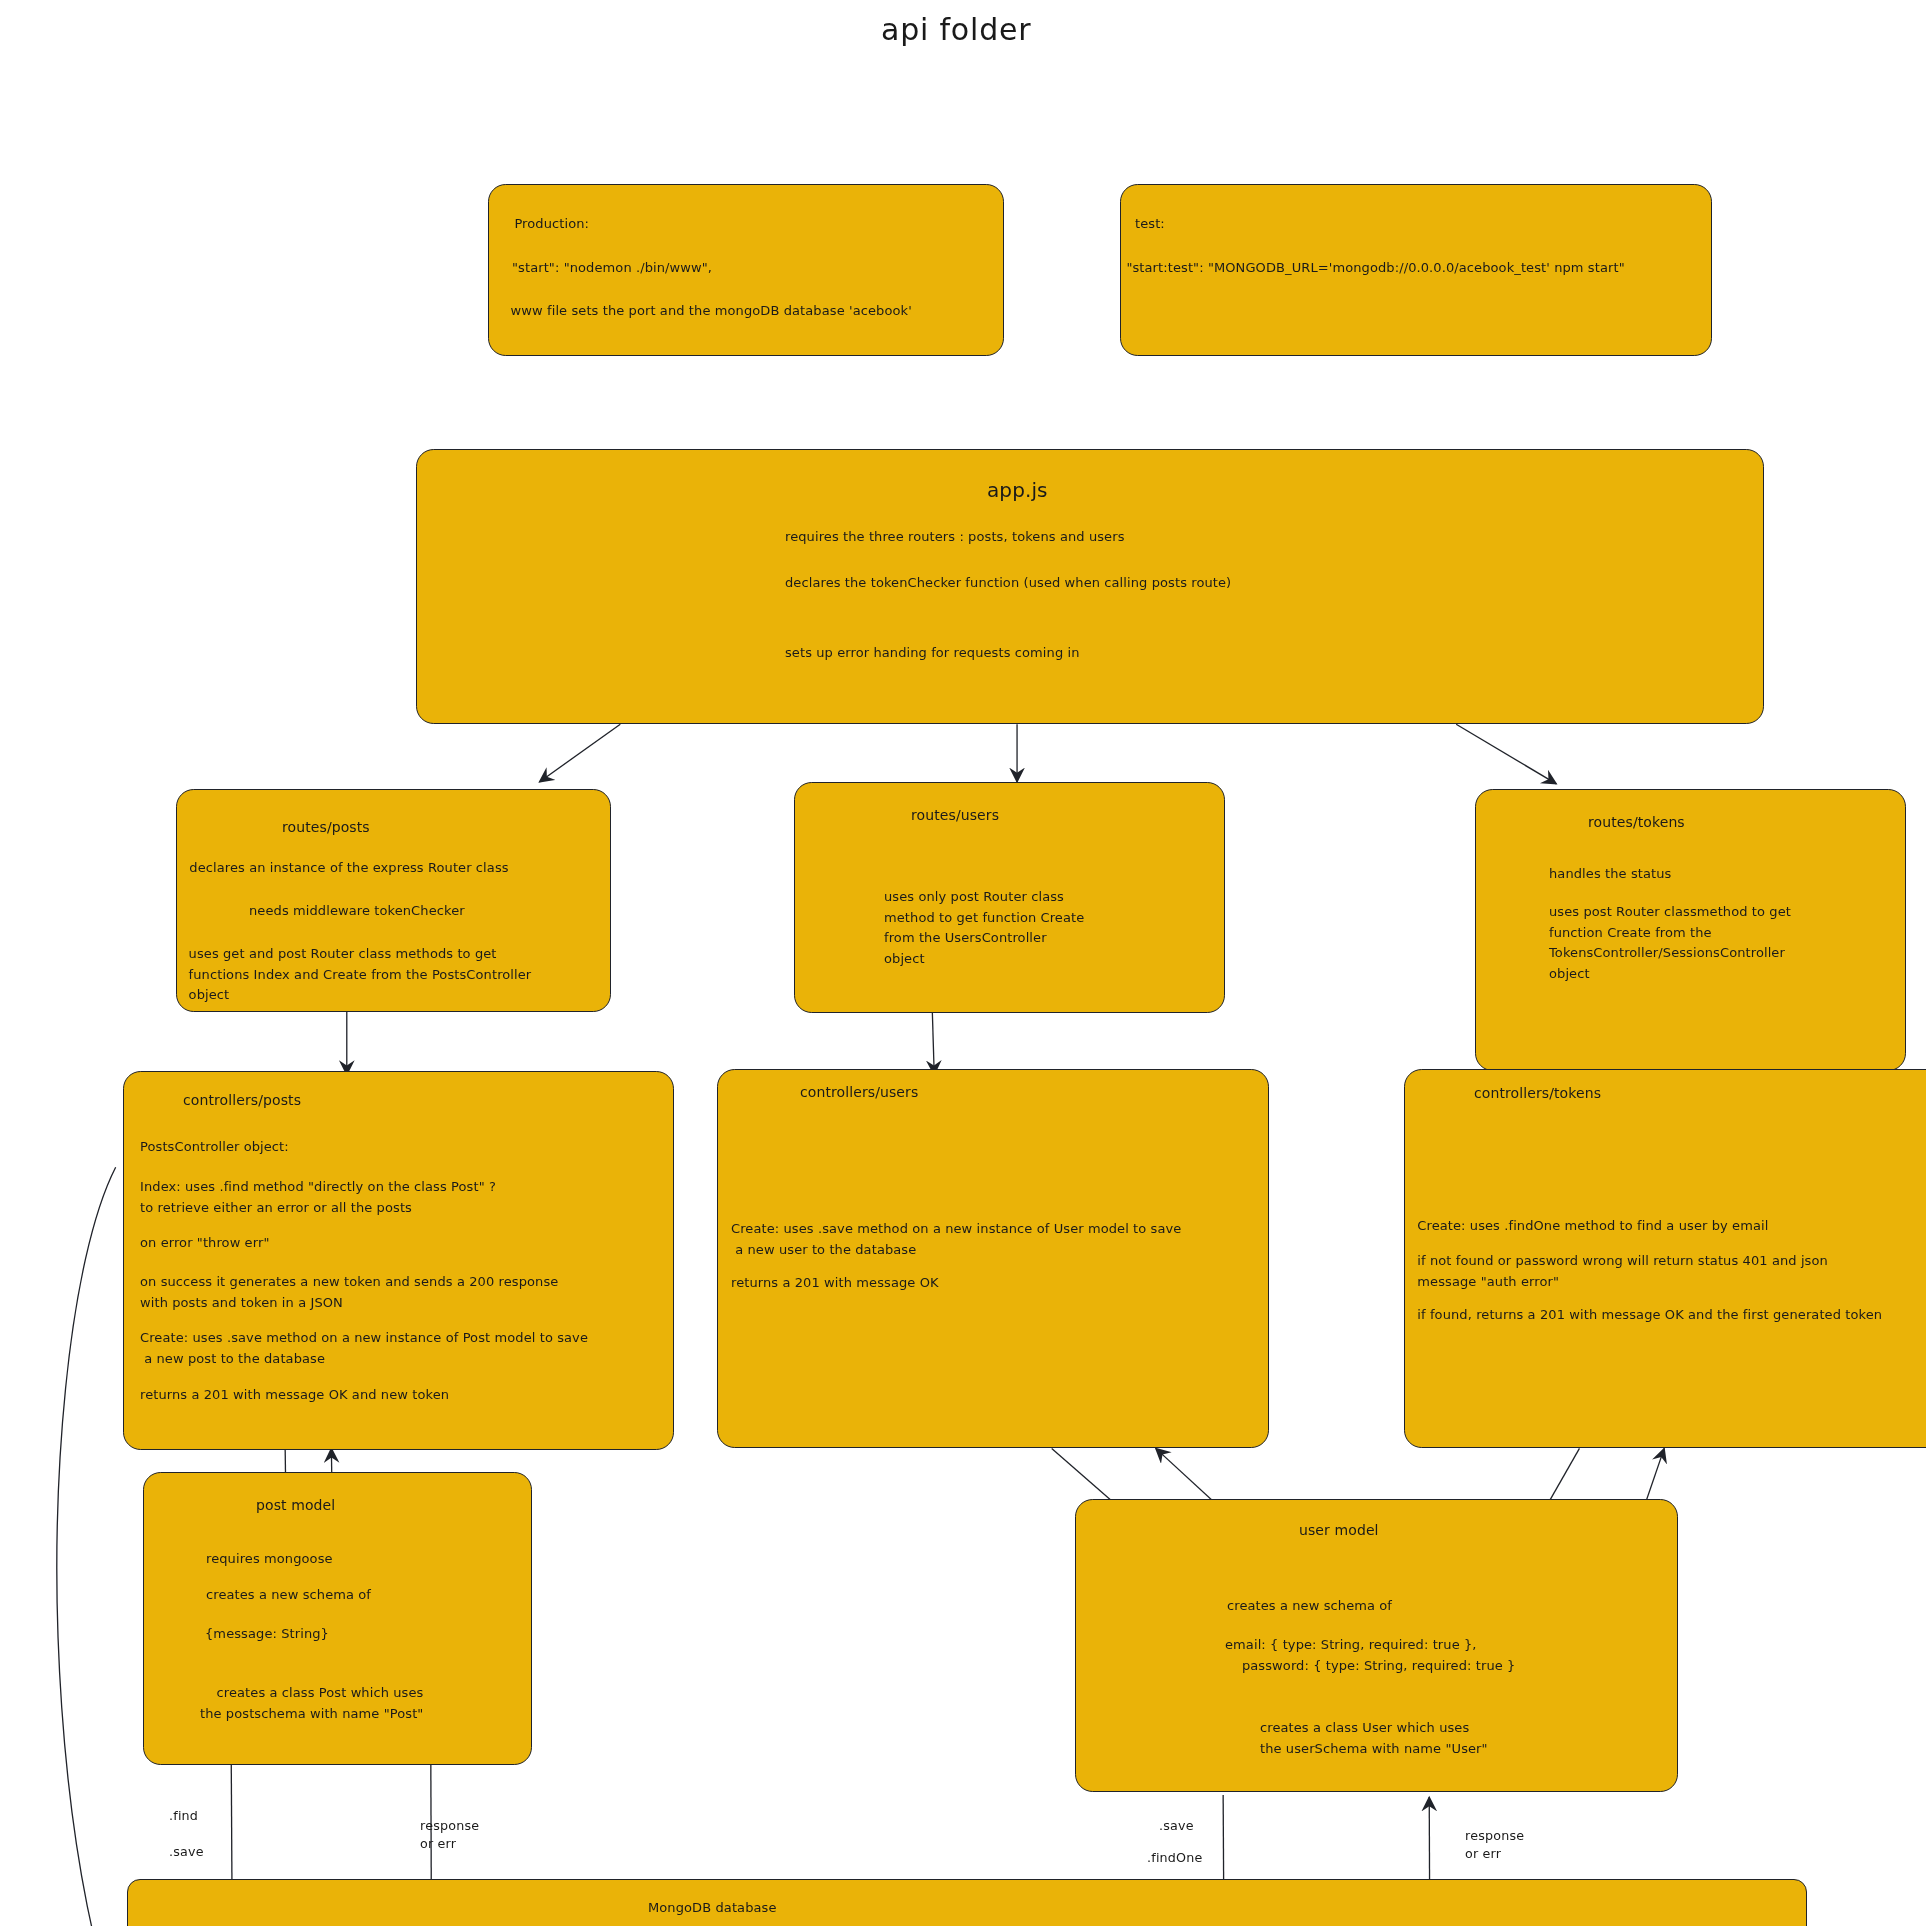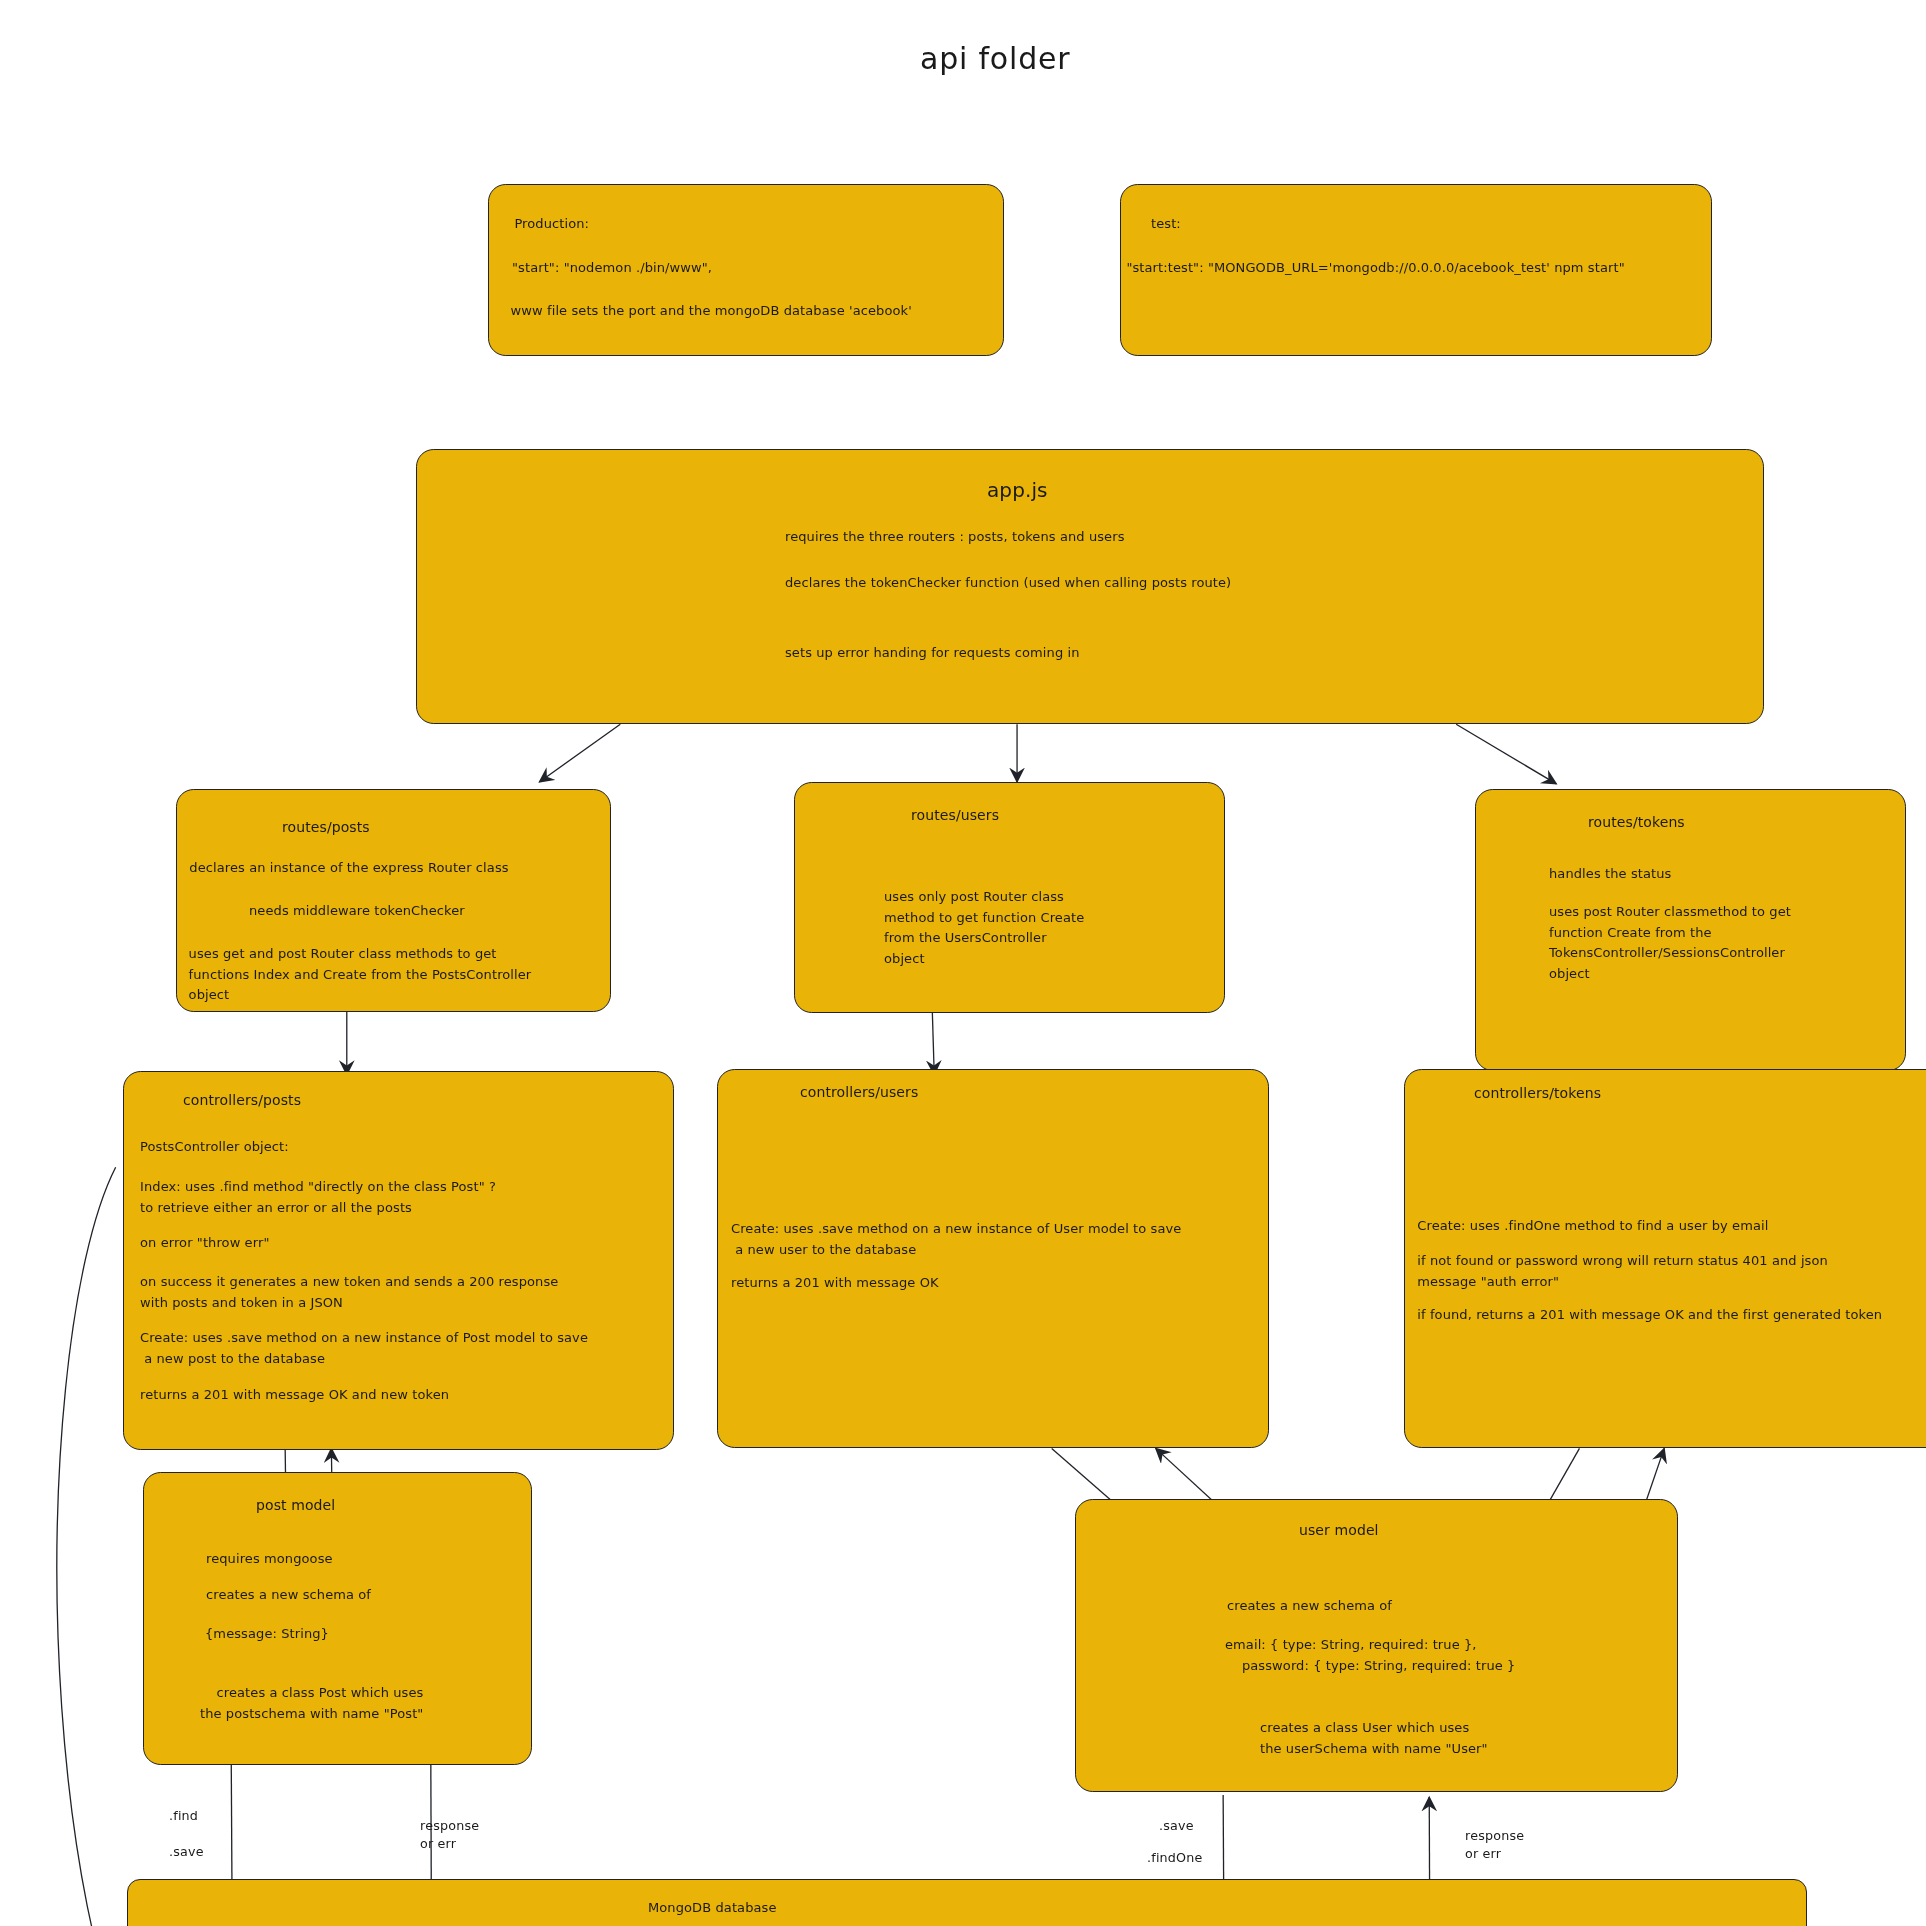--- a/index.html
+++ b/index.html
@@ -98,30 +98,30 @@
       <path d="M3175,4660 L3178,5195"></path>
 
       <path d="M3712,5190 L3710,4665"></path>
 
       <path d="M300,3030 C60,3500 60,5400 620,5730 C1200,6070 1800,6000 2165,5955"></path>
 
       <path d="M5130,3100 C5330,3600 5330,5100 4980,5530 C4500,6010 3650,5980 3190,5910"></path>
     </g>
   </svg>
 
-  <div class="ttl page-title" style="left:920px; top:11.6px;margin-top:29px;">api folder</div>
+  <div class="ttl page-title" style="left:881px; top:11.6px;">api folder</div>
 
   <div class="node" style="left:488px; top:184px; width:516px; height:172px;">
     <div class="tx n-body" style="left:25.4px; top:29px;">Production:</div>
     <div class="tx n-body" style="left:23px; top:73px;">"start": "nodemon ./bin/www",</div>
     <div class="tx n-body" style="left:21.6px; top:116px;">www file sets the port and the mongoDB database 'acebook'</div>
   </div>
 
   <div class="node" style="left:1120px; top:184px; width:592px; height:172px;">
-    <div class="tx n-body" style="left:30px; top:29px;">test:</div>
+    <div class="tx n-body" style="left:14px; top:29px;">test:</div>
     <div class="tx n-body" style="left:5.4px; top:73px;">"start:test": "MONGODB_URL='mongodb://0.0.0.0/acebook_test' npm start"</div>
   </div>
 
   <div class="node" style="left:416px; top:449px; width:1348px; height:275px;">
     <div class="tx big-title" style="left:570px; top:28px;">app.js</div>
     <div class="tx n-body" style="left:368px; top:77px;">requires the three routers : posts, tokens and users</div>
     <div class="tx n-body" style="left:368px; top:123px;">declares the tokenChecker function (used when calling posts route)</div>
     <div class="tx n-body" style="left:368px; top:193px;">sets up error handing for requests coming in</div>
   </div>
 

